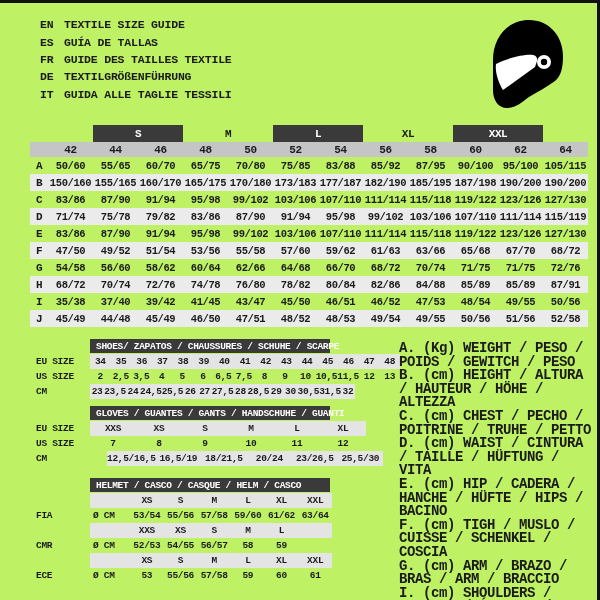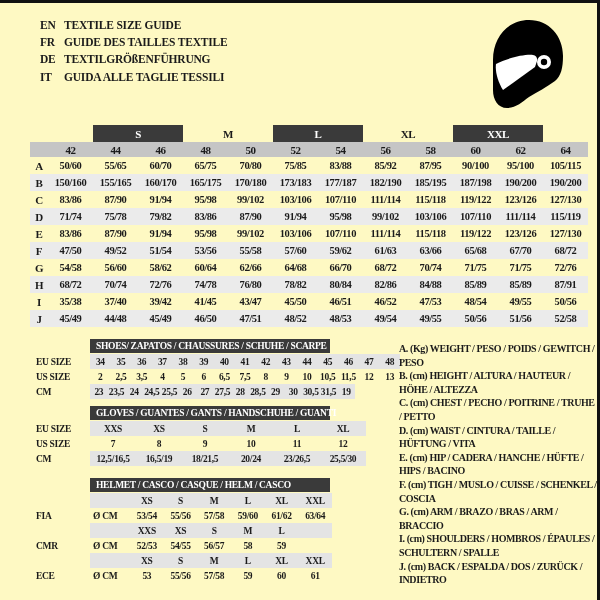--- a/index.html
+++ b/index.html
@@ -1,24 +1,24 @@
 <!DOCTYPE html>
 <html style="--dark: #3a3a3a; --sizeband: #c5c5c5; --lightband: #e4e4e4; --altrow: #ebebeb; --ink: #1b1b1b; --frame: #111111;"><head>
 <meta charset="utf-8">
 <style>
   :root{
     --dark:#3a3a3a; --sizeband:#c5c5c5; --lightband:#e4e4e4;
     --altrow:#ebebeb; --ink:#1b1b1b; --frame:#111111;
   }
   html,body{margin:0;padding:0;background:#fff;}
   .page{
-    position:relative; width:600px; height:600px; background:#fef9c3;
+    position:relative; width:600px; height:600px; background:#bef264;
     border-top:3px solid var(--frame); border-right:3px solid var(--frame);
     box-sizing:border-box; overflow:hidden;
-    font-family:Liberation Serif, serif; color:var(--ink);
+    font-family:Liberation Mono, monospace; color:var(--ink);
   }
   
   .langs{position:absolute; left:40px; top:13px;}
   .lgrow{display:flex; height:17.4px; align-items:center; font-weight:700;
          font-size:11.5px; letter-spacing:-0.2px;}
   .lcode{width:24px;}
   
   .helmet{position:absolute; left:489px; top:15px; width:76px; height:92px;}
   
   #textile-table{position:absolute; left:30px; top:122px; width:558px;}
@@ -43,32 +43,36 @@
   .bar{width:240px; height:14px; background:var(--dark); color:#fff;
        justify-content:flex-start; padding-left:6px; font-size:9.8px;
        letter-spacing:-0.2px; align-self:flex-start;}
   .llab{justify-content:flex-start; padding-left:6px; font-size:9.8px;}
   .band{display:flex;}
   .shade{background:var(--lightband);}
   .fx{flex:1;}
   .unit{justify-content:flex-start; padding-left:3px;}
   
   .legend{position:absolute; left:399px; top:339px; width:200px;}
-  .litem{font-weight:700; font-size:10px; line-height:13.6px;
+  .litem{font-weight:700; font-size:14px; line-height:13.6px;
          letter-spacing:-0.4px;}
 </style>
 </head>
 <body>
 
 <div class="page">
 
   <div class="langs">
     <div class="lgrow">
       <span class="lcode">EN</span>
       <span class="ltitle">TEXTILE SIZE GUIDE</span>
+    </div>
+    <div class="lgrow">
+      <span class="lcode">ES</span>
+      <span class="ltitle">GUÍA DE TALLAS</span>
     </div>
     <div class="lgrow">
       <span class="lcode">FR</span>
       <span class="ltitle">GUIDE DES TAILLES TEXTILE</span>
     </div>
     <div class="lgrow">
       <span class="lcode">DE</span>
       <span class="ltitle">TEXTILGRÖßENFÜHRUNG</span>
     </div>
     <div class="lgrow">
@@ -317,21 +321,21 @@
           <div class="c fx">25,5</div>
           <div class="c fx">26</div>
           <div class="c fx">27</div>
           <div class="c fx">27,5</div>
           <div class="c fx">28</div>
           <div class="c fx">28,5</div>
           <div class="c fx">29</div>
           <div class="c fx">30</div>
           <div class="c fx">30,5</div>
           <div class="c fx">31,5</div>
-          <div class="c fx">19</div>
+          <div class="c fx">32</div>
         </div>
       </div>
     </div>
   <div id="gloves-table">
       <div class="lrow">
         <div class="c w60"></div>
         <div class="c bar">GLOVES / GUANTES / GANTS / HANDSCHUHE / GUANTI</div>
       </div>
       <div class="lrow">
         <div class="c w60 llab">EU SIZE</div>
@@ -350,21 +354,21 @@
           <div class="c fx">7</div>
           <div class="c fx">8</div>
           <div class="c fx">9</div>
           <div class="c fx">10</div>
           <div class="c fx">11</div>
           <div class="c fx">12</div>
         </div>
       </div>
       <div class="lrow">
         <div class="c w60 llab">CM</div>
-        <div class="band shade" style="width: 276px;">
+        <div class="band shade" style="width: 276px; margin-left: 17px;">
           <div class="c fx">12,5/16,5</div>
           <div class="c fx">16,5/19</div>
           <div class="c fx">18/21,5</div>
           <div class="c fx">20/24</div>
           <div class="c fx">23/26,5</div>
           <div class="c fx">25,5/30</div>
         </div>
       </div>
     </div>
   <div id="helmet-table">

